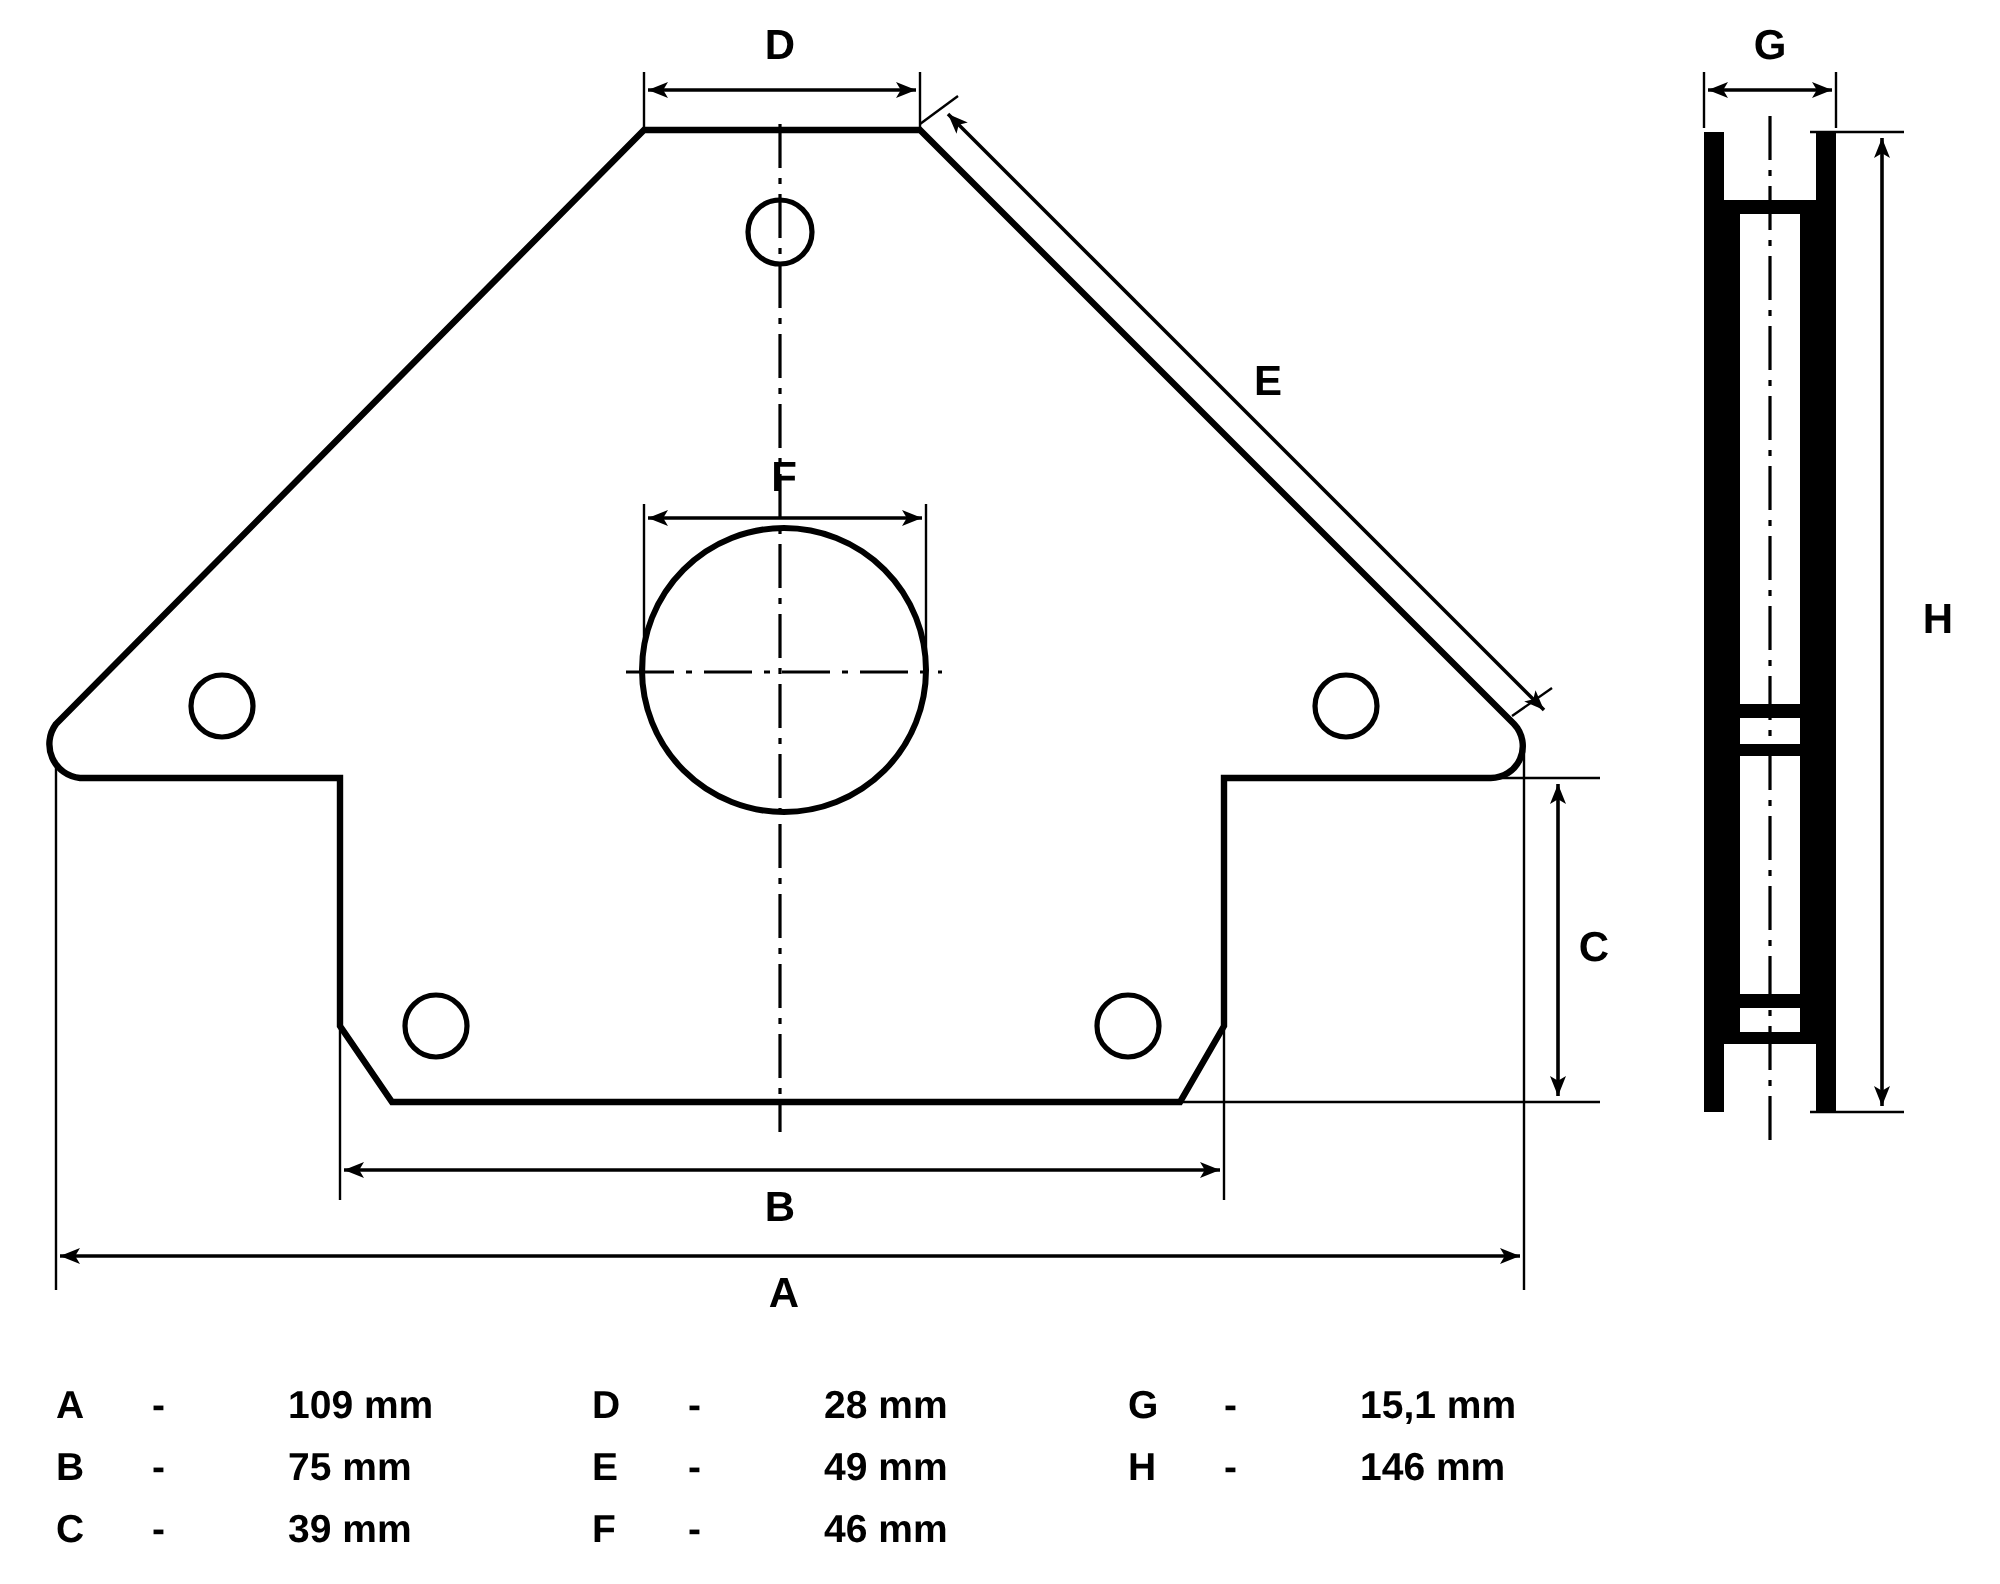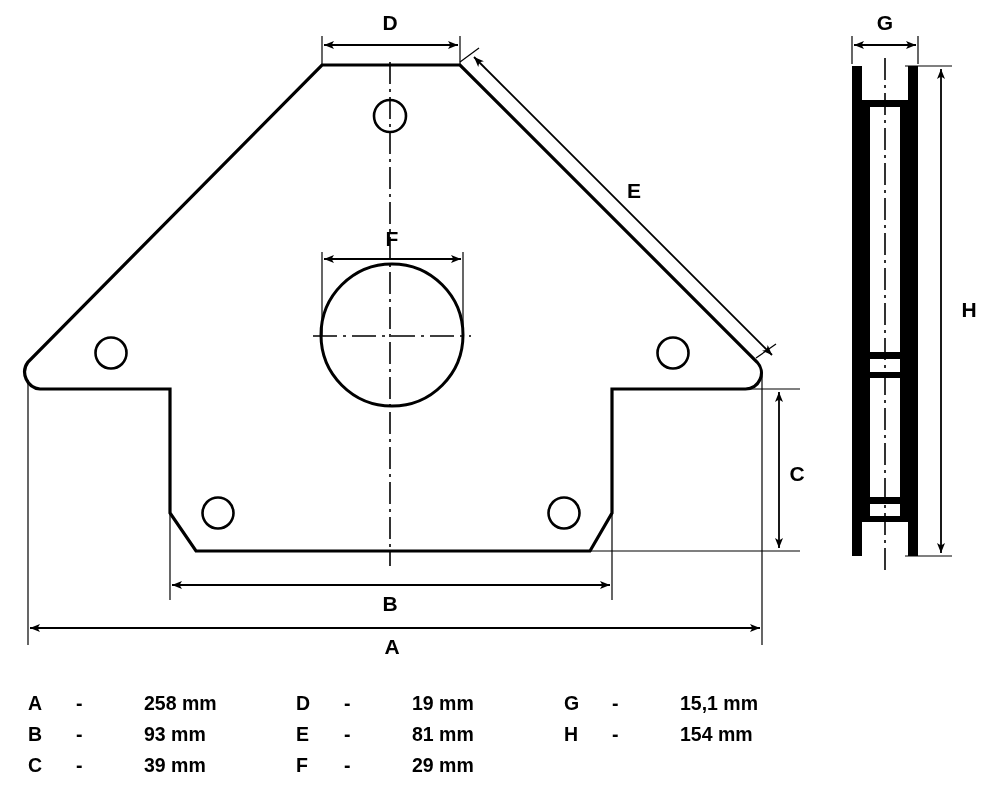--- a/index.html
+++ b/index.html
@@ -209,45 +209,45 @@
     </g>
   </svg>
 </div>
 
 <div class="legend">
   <table class="legend-table">
     <tbody>
       <tr>
         <td class="c-key">A</td>
         <td class="c-dash">-</td>
-        <td class="c-val">258 mm</td>
+        <td class="c-val">109 mm</td>
         <td class="c-key">D</td>
         <td class="c-dash">-</td>
-        <td class="c-val">19 mm</td>
+        <td class="c-val">28 mm</td>
         <td class="c-key">G</td>
         <td class="c-dash">-</td>
         <td class="c-val">15,1 mm</td>
       </tr>
       <tr>
         <td class="c-key">B</td>
         <td class="c-dash">-</td>
-        <td class="c-val">93 mm</td>
+        <td class="c-val">75 mm</td>
         <td class="c-key">E</td>
         <td class="c-dash">-</td>
-        <td class="c-val">81 mm</td>
+        <td class="c-val">49 mm</td>
         <td class="c-key">H</td>
         <td class="c-dash">-</td>
-        <td class="c-val">154 mm</td>
+        <td class="c-val">146 mm</td>
       </tr>
       <tr>
         <td class="c-key">C</td>
         <td class="c-dash">-</td>
         <td class="c-val">39 mm</td>
         <td class="c-key">F</td>
         <td class="c-dash">-</td>
-        <td class="c-val">29 mm</td>
+        <td class="c-val">46 mm</td>
         <td class="c-key"></td>
         <td class="c-dash"></td>
         <td class="c-val"></td>
       </tr>
     </tbody>
   </table>
 </div>
 
 </body></html>

